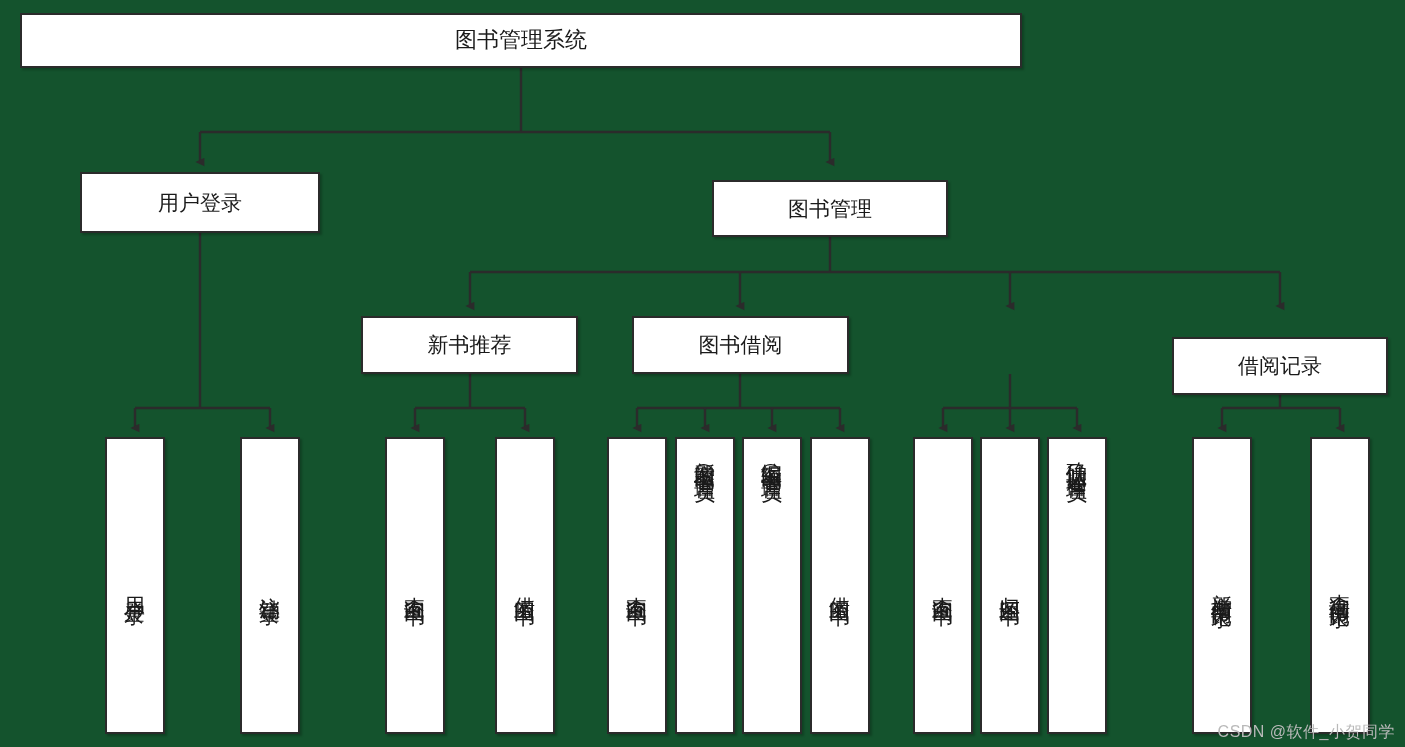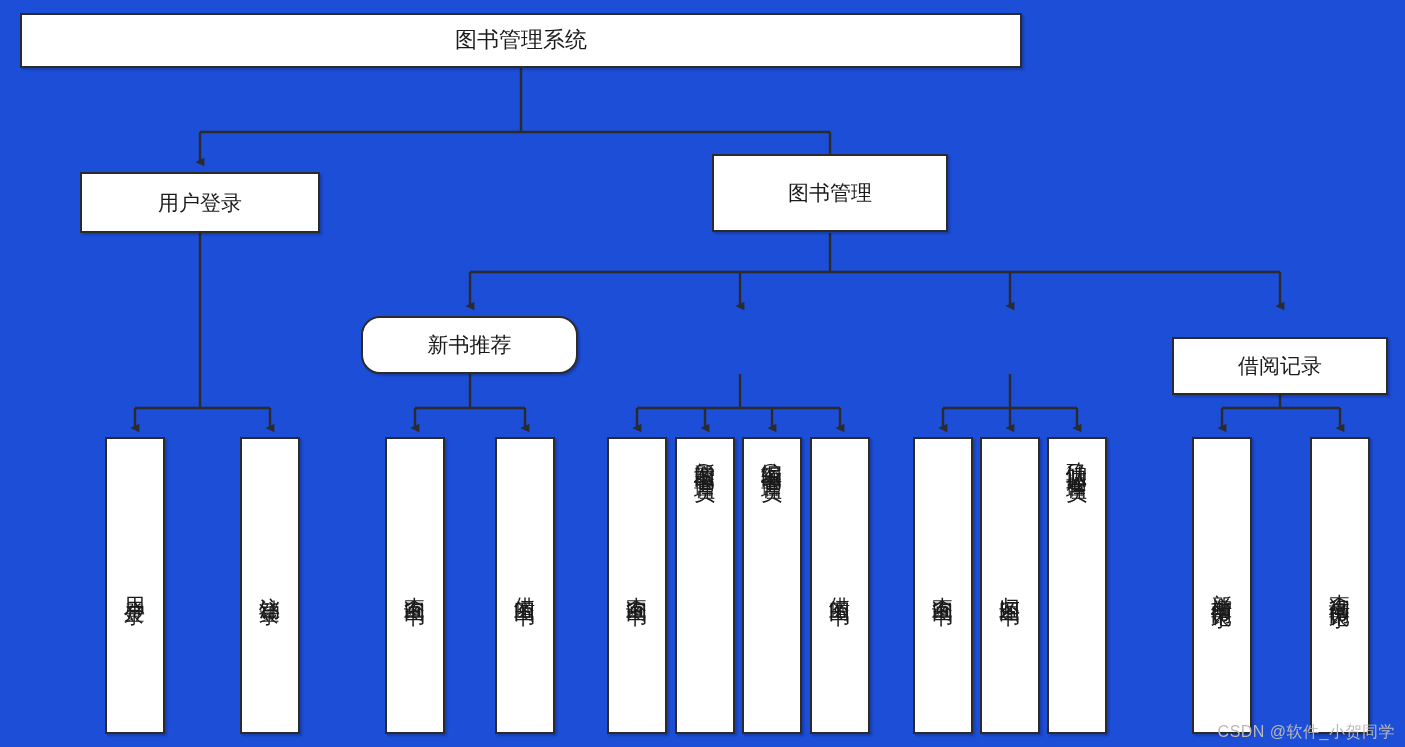--- a/index.html
+++ b/index.html
@@ -7,21 +7,21 @@
     padding: 0;
     background: #ffffff;
   }
   body {
     font-family: "Liberation Sans", "DejaVu Sans", sans-serif;
   }
   #canvas {
     position: relative;
     width: 1405px;
     height: 747px;
-    background: #1d4ed8;
+    background: #14532d;
     overflow: hidden;
   }
   svg#wires {
     position: absolute;
     left: 0;
     top: 0;
     width: 1405px;
     height: 747px;
     pointer-events: none;
   }
@@ -132,26 +132,29 @@
     </g>
   </svg>
 
   <div class="node h root" style="left:20px; top:13px; width:1002px; height:55px;">
     <span class="label">图书管理系统</span>
   </div>
 
   <div class="node h" style="left:80px; top:172px; width:240px; height:61px;">
     <span class="label">用户登录</span>
   </div>
-  <div class="node h" style="left:712px; top:154px; width:236px; height:78px;">
+  <div class="node h" style="left:712px; top:180px; width:236px; height:57px;">
     <span class="label">图书管理</span>
   </div>
 
-  <div class="node h" style="left:361px; top:316px; width:217px; height:58px;border-radius:19px;">
+  <div class="node h" style="left:361px; top:316px; width:217px; height:58px;">
     <span class="label">新书推荐</span>
+  </div>
+  <div class="node h" style="left:632px; top:316px; width:217px; height:58px;">
+    <span class="label">图书借阅</span>
   </div>
   <div class="node h" style="left:1172px; top:316px; width:216px; height:58px;margin-top:21px;">
     <span class="label">借阅记录</span>
   </div>
 
   <div class="node v mid" style="left:105px; top:437px; width:60px; height:297px;">
     <span class="label">用户登录</span>
   </div>
   <div class="node v mid" style="left:240px; top:437px; width:60px; height:297px;">
     <span class="label">注销登录</span>

